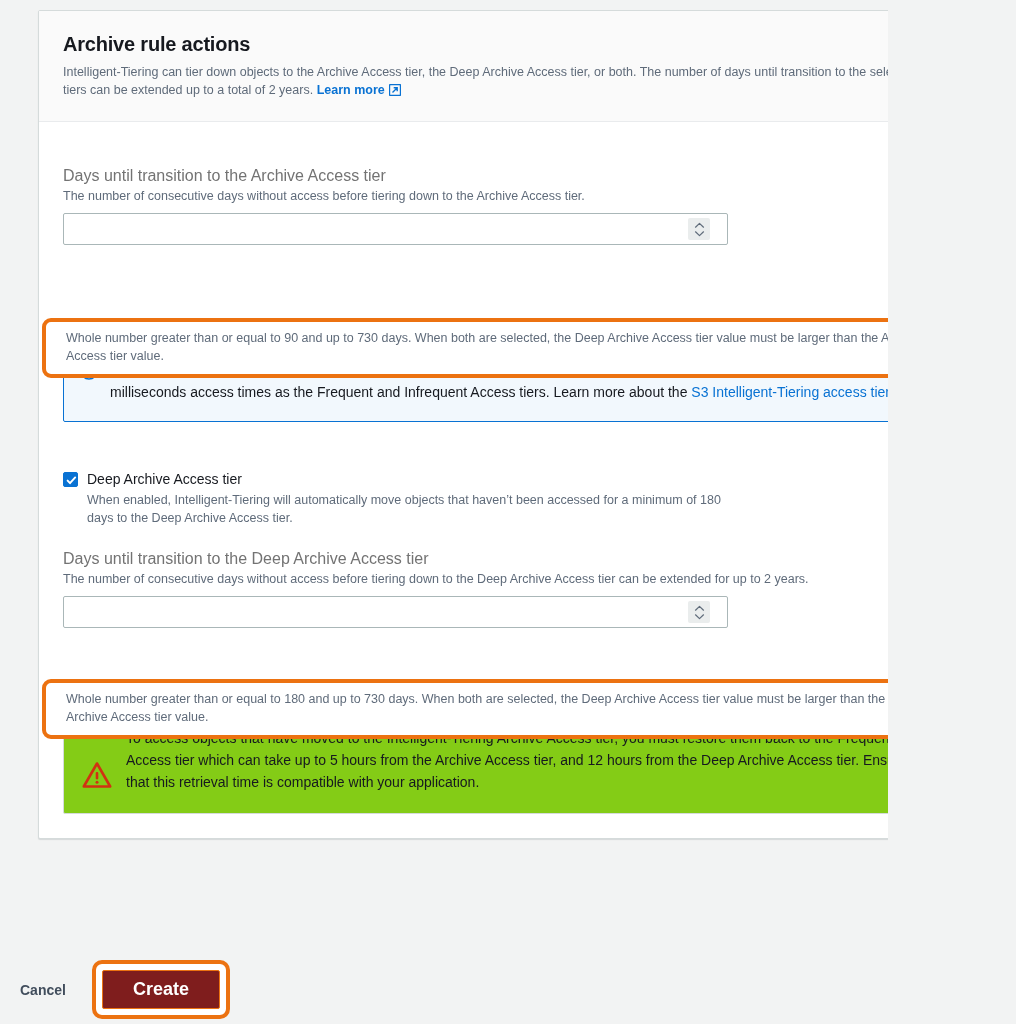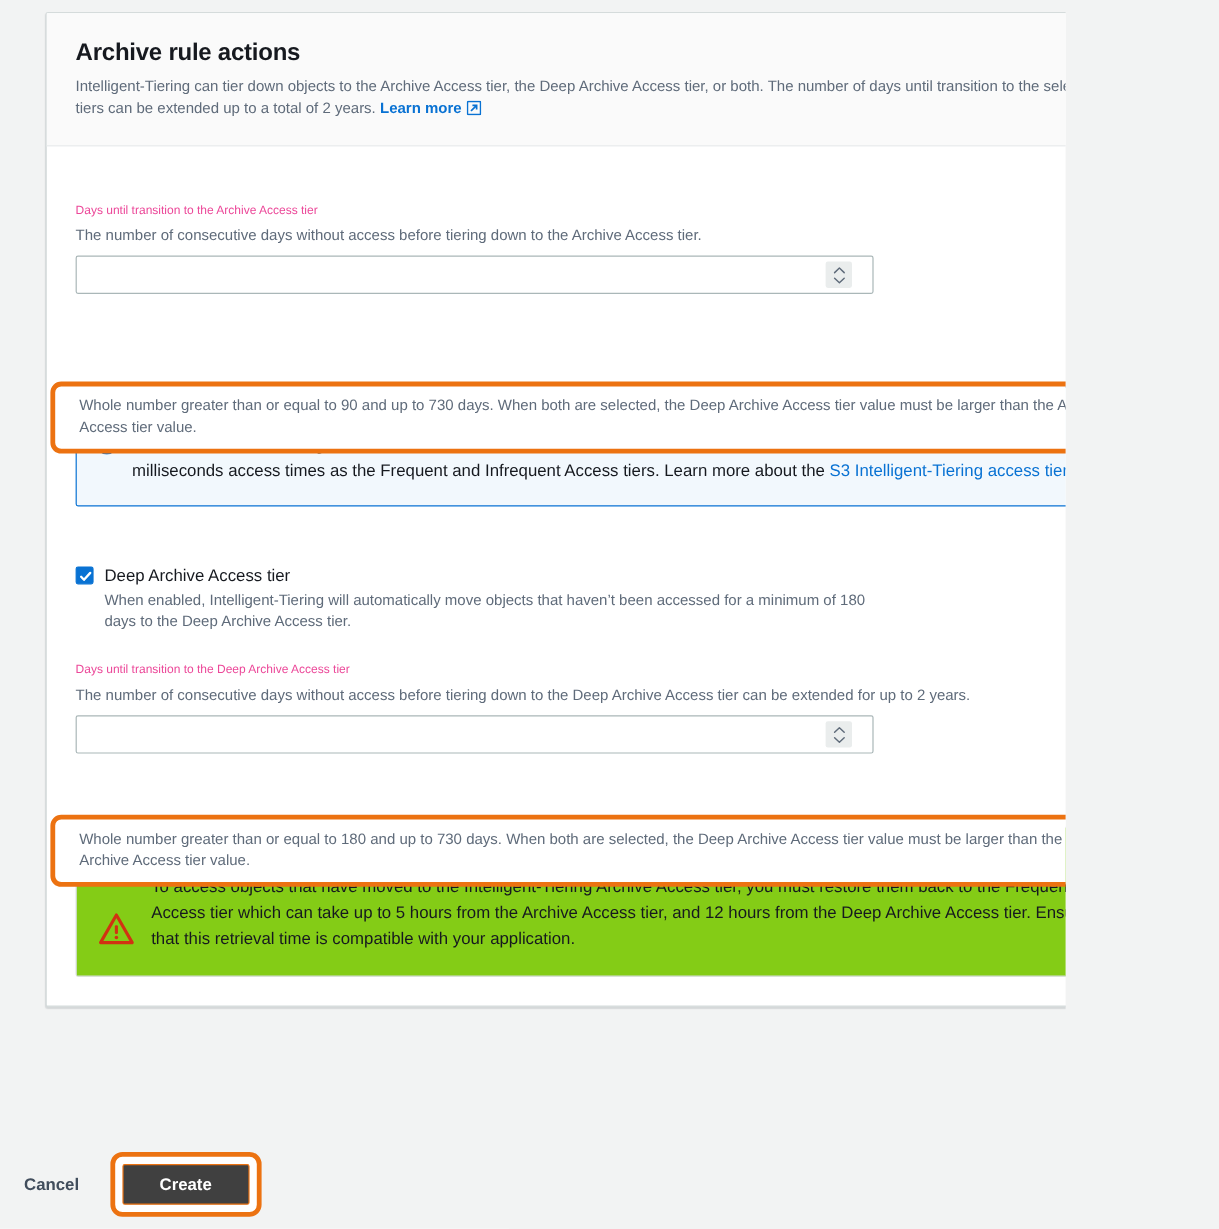--- a/index.html
+++ b/index.html
@@ -110,23 +110,23 @@
     font-size: 12.5px;
     line-height: 18px;
     color: #5f6b7a;
     max-width: 660px;
   }
 
   
   .field { margin-top: 22px; }
 
   .field-label {
-    font-size: 10px;
+    font-size: 16px;
     line-height: 20px;
-    color: #ec4899;
+    color: #737373;
     font-weight: normal;
   }
 
   .field-desc {
     margin-top: 1px;
     font-size: 12.5px;
     line-height: 18px;
     color: #5f6b7a;
   }
 
@@ -276,25 +276,25 @@
     font-family: "Liberation Sans", sans-serif;
     font-size: 14px;
     font-weight: bold;
     color: #414d5c;
     padding: 8px 20px;
     cursor: pointer;
     border-radius: 16px;
   }
 
   .btn-create {
-    background: #404040;
+    background: #7f1d1d;
     border: 1px solid #ec7211;
     border-radius: 2px;
     font-family: "Liberation Sans", sans-serif;
-    font-size: 14px;
+    font-size: 18px;
     font-weight: bold;
     color: #ffffff;
     padding: 8px 30px;
     cursor: pointer;
   }
 
   
   .gap-deep { margin-top: 48px; }
 </style>
 </head>

